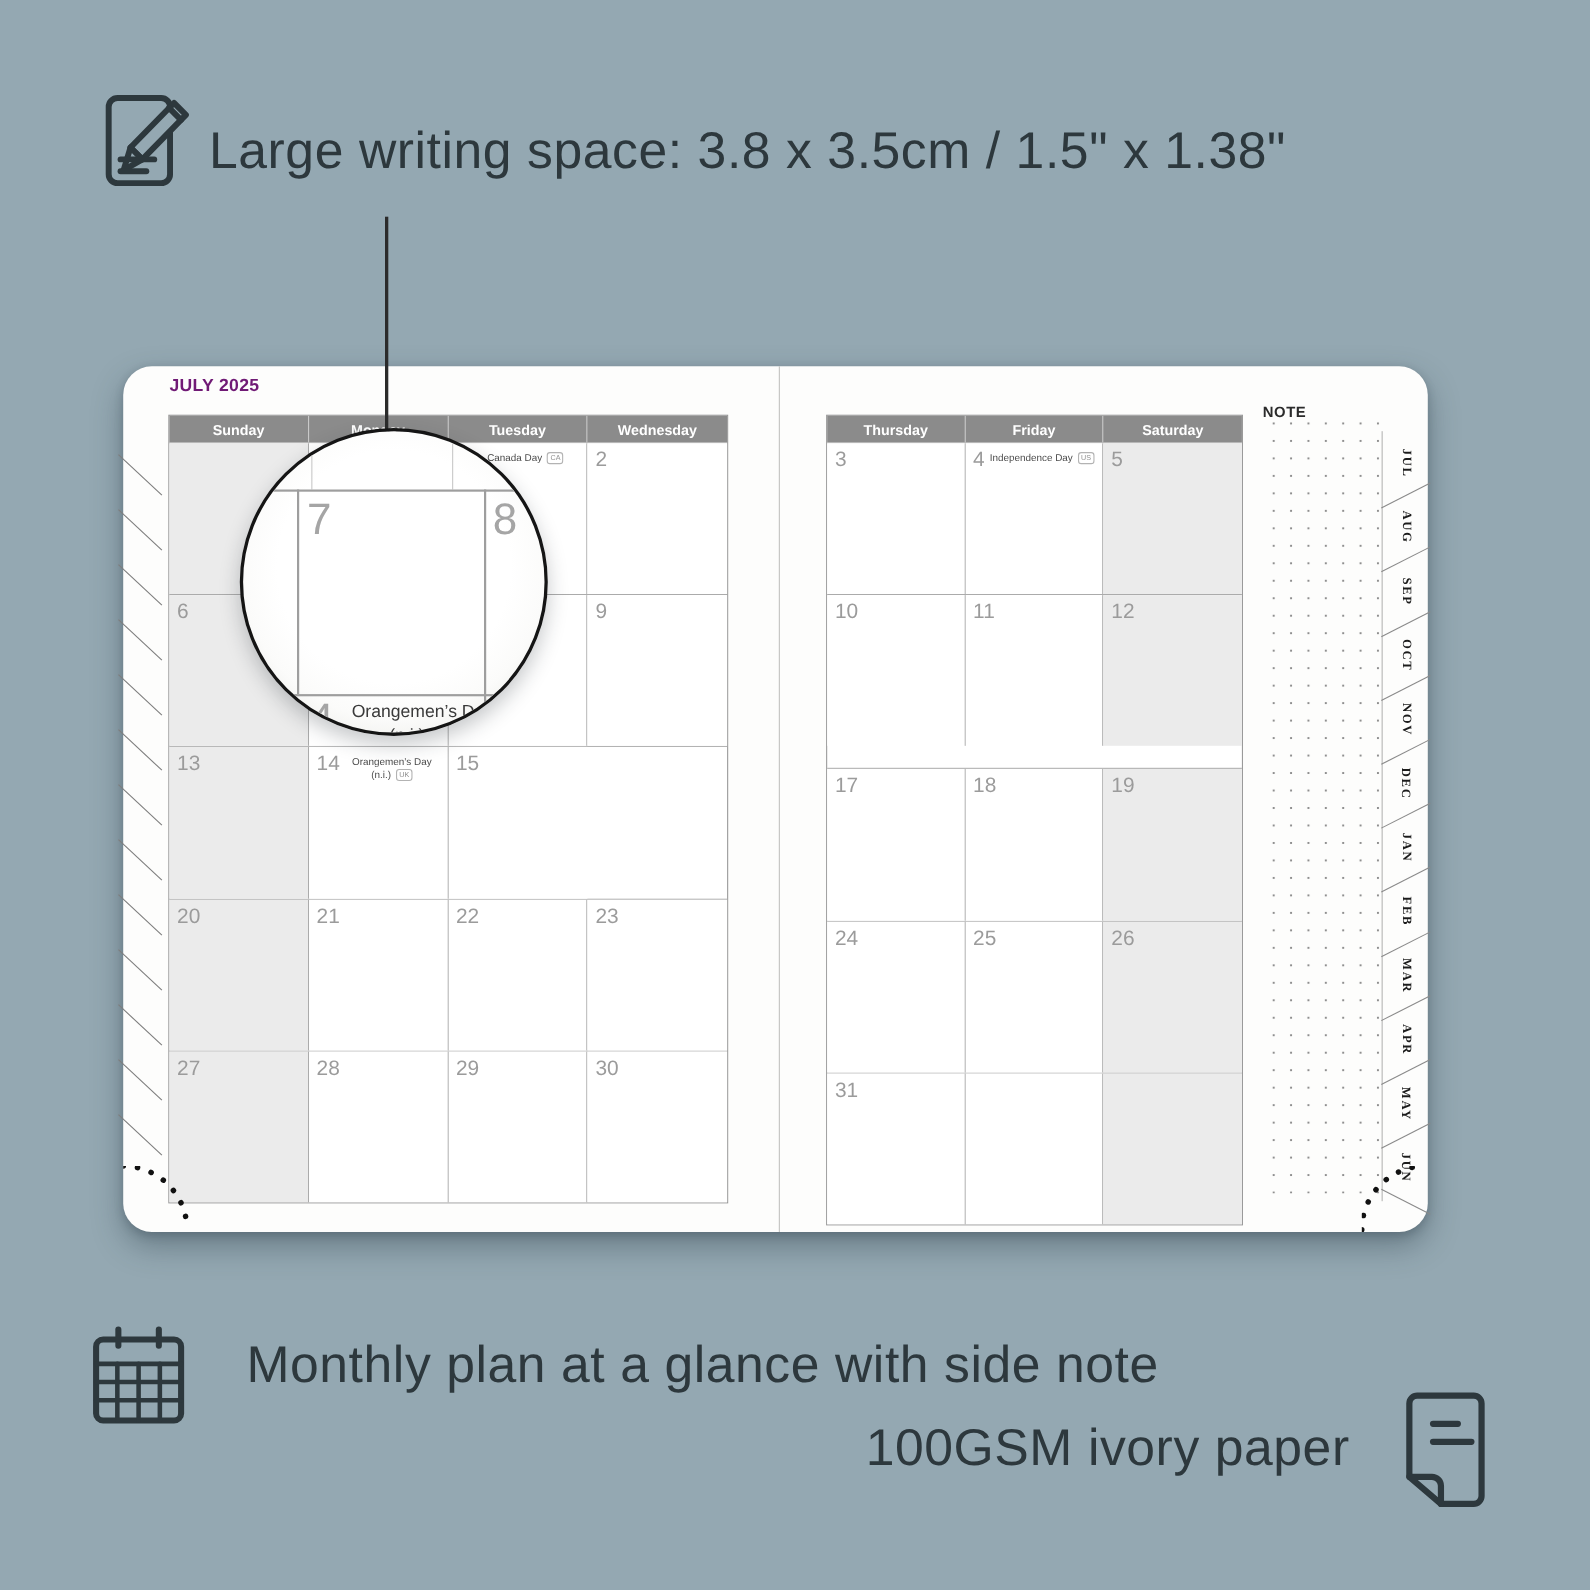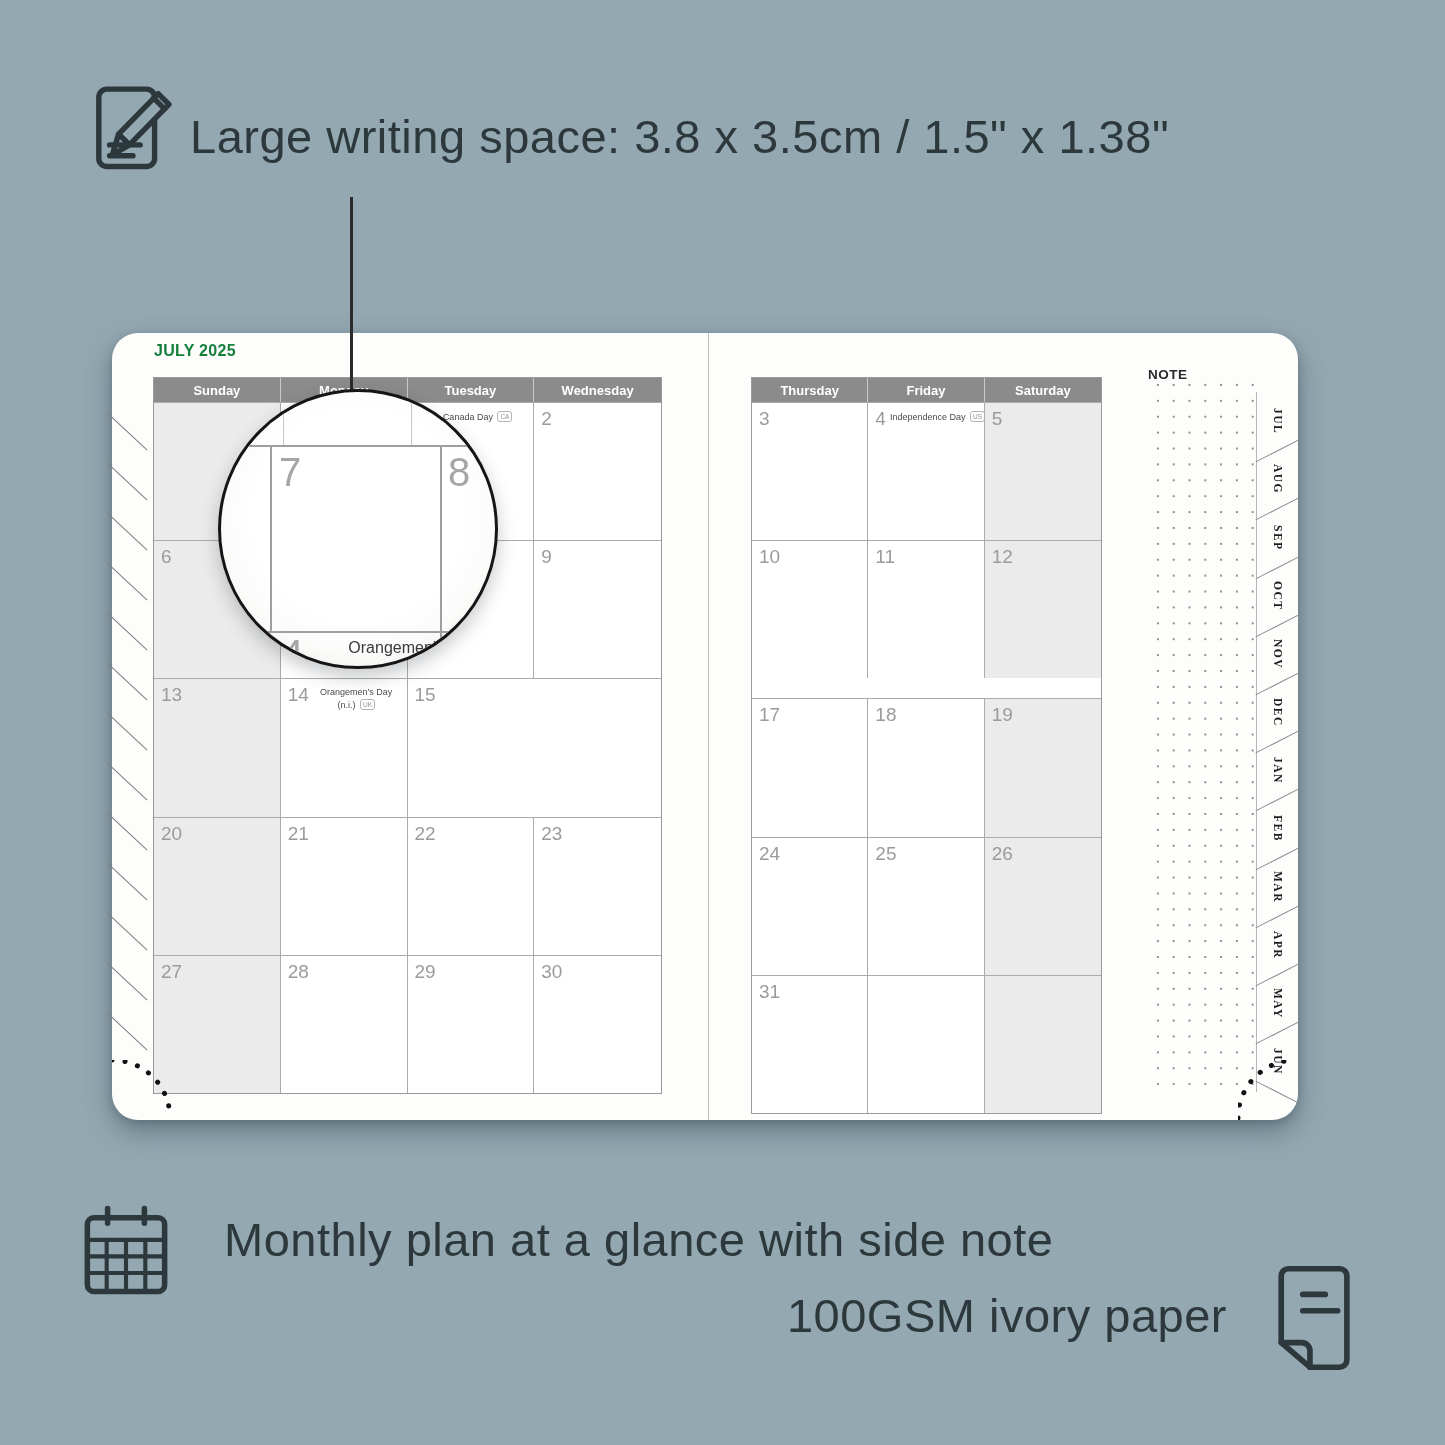--- a/index.html
+++ b/index.html
@@ -8,25 +8,25 @@
 
   
   .feature-text{position:absolute;color:#2d383d;font-size:47px;font-weight:500;letter-spacing:.5px;white-space:nowrap;}
   .ficon{position:absolute;}
   .ficon svg{display:block;}
 
   
   .booklet{position:absolute;left:112px;top:333px;width:1186px;height:787px;background:#fdfdfc;
            border-radius:26px;box-shadow:0 12px 28px rgba(35,52,62,.38),0 3px 8px rgba(35,52,62,.22);}
   .fold{position:absolute;left:596px;top:0;width:1px;height:787px;background:#c2c2c0;}
-  .month-title{position:absolute;left:42px;top:9px;font-size:16px;font-weight:bold;color:#15803d;letter-spacing:.3px;}
+  .month-title{position:absolute;left:42px;top:9px;font-size:16px;font-weight:bold;color:#701a75;letter-spacing:.3px;}
 
   .cal-grid{position:absolute;top:44px;border:1.2px solid #9a9a9a;box-sizing:border-box;background:#fff;}
   .cal-left{left:41px;width:509px;}
-  .cal-right{left:639px;width:351px;}
+  .cal-right{left:639px;width:379px;}
   .hdr-row{display:grid;height:24px;background:#8b8b8b;}
   .hdr-cell{display:flex;align-items:center;justify-content:center;color:#fff;font-weight:bold;font-size:13px;
             border-right:1px solid #c9c9c9;}
   .hdr-cell:last-child{border-right:none;}
   .week-row{display:grid;height:137.2px;border-top:1px solid #ababab;}
   .week-row:first-of-type{border-top:none;}
   .cell{position:relative;border-right:1px solid #ababab;padding:5px 7px;display:flex;gap:4px;
         align-items:flex-start;box-sizing:border-box;background:#fff;overflow:hidden;}
   .cell:last-child{border-right:none;}
   .cell.shaded{background:#ebebeb;}
@@ -62,21 +62,21 @@
   
   .stalk{position:absolute;left:350px;top:197px;width:3px;height:194px;background:#2b2b2b;z-index:5;}
   .magnifier{position:absolute;left:218px;top:389px;width:280px;height:280px;border-radius:50%;
              border:3px solid #151515;box-sizing:border-box;z-index:6;overflow:hidden;
              background:radial-gradient(circle at 50% 45%,#ffffff 52%,#fbfbfa 68%,#efefec 82%,#dcdcd8 96%,#d0d0cc 100%);
              box-shadow:0 8px 18px rgba(30,40,48,.25);}
   .mg-hline{position:absolute;left:0;right:0;height:1.5px;background:#9e9e9e;}
   .mg-vline{position:absolute;width:1.5px;background:#9e9e9e;}
   .mg-stub{position:absolute;width:1px;background:#c8c8c8;top:0;height:53px;}
   .mg-day{position:absolute;font-size:40px;color:#a5a5a5;font-weight:500;line-height:1;}
-  .mg-hol{position:absolute;left:70px;right:18px;top:245px;text-align:right;color:#3a3a3a;font-size:16px;line-height:1.35;}
+  .mg-hol{position:absolute;left:70px;right:18px;top:245px;text-align:center;color:#3a3a3a;font-size:16px;line-height:1.35;}
   .mg-hol .badge{font-size:10px;border-radius:4px;padding:0 3px;vertical-align:2px;}
 </style>
 </head>
 <body>
 
 <div class="stage">
 
   <div class="ficon" style="left:88px;top:78px;width:90px;height:96px;">
     <svg width="90" height="96" viewBox="0 0 100 106" fill="none" stroke="#2d383d" stroke-width="6" stroke-linecap="round" stroke-linejoin="round">
       <rect x="12" y="12" width="62" height="86" rx="9"></rect>

